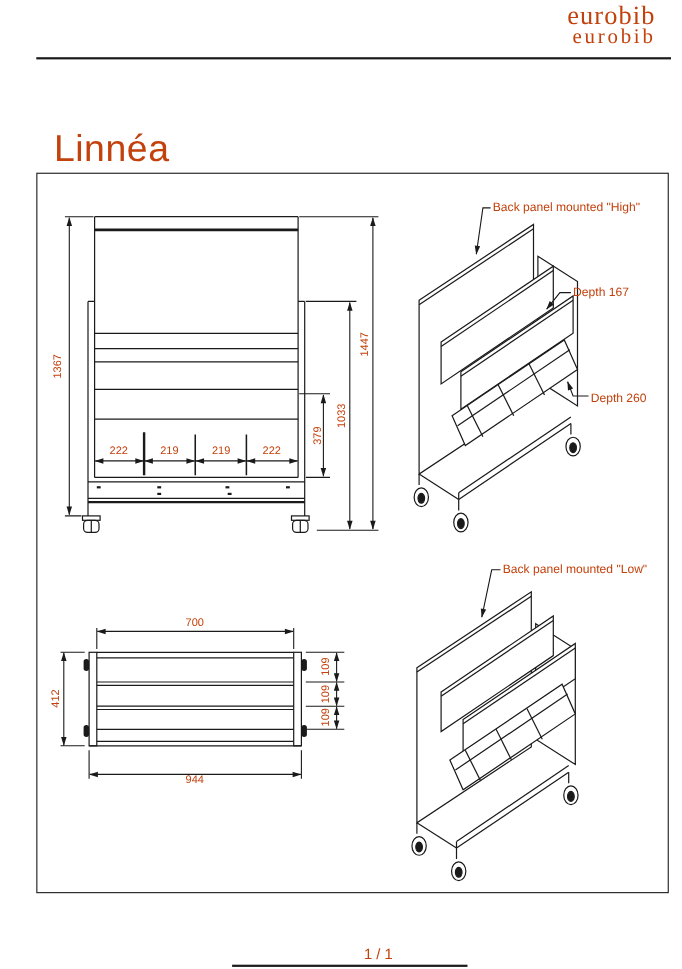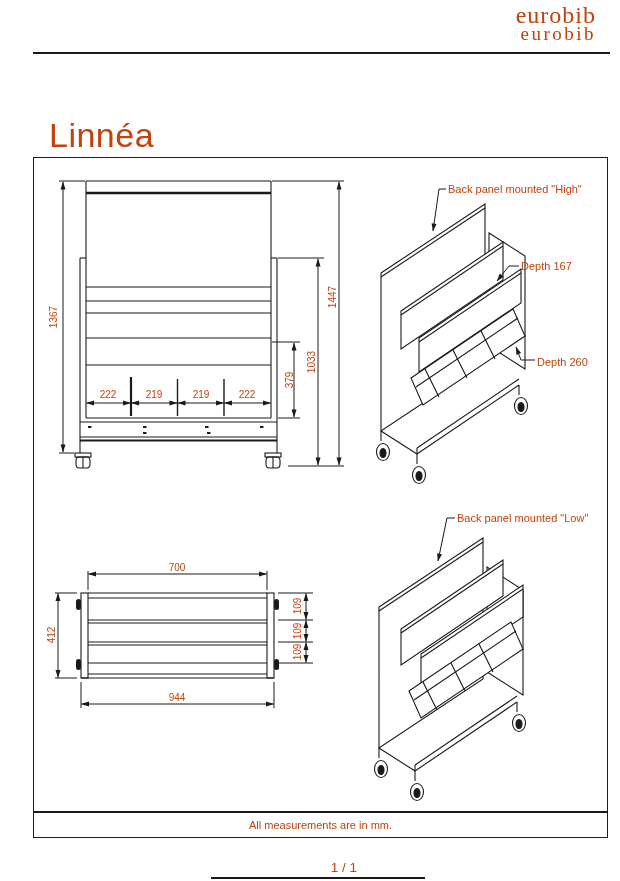--- a/index.html
+++ b/index.html
@@ -45,21 +45,21 @@
   <div class="logo">
     <div class="logo-l1">eurobib</div>
     <div class="logo-l2">eurobib</div>
   </div>
   <div class="top-rule"></div>
 
   <div class="page-title">Linnéa</div>
 
   <div class="frame">
 
-    <div class="drawing" style="left:7px; top:12px; width:310px; height:305px;">
+    <div class="drawing" style="left:7px; top:28px; width:310px; height:305px;">
       <svg width="310" height="305" viewBox="0 0 310 305">
         <defs>
           <marker id="arrF" markerWidth="9" markerHeight="7" refX="8" refY="3" orient="auto-start-reverse">
             <path d="M0.5,0.5 L8.5,3 L0.5,5.5 Z" fill="#1a1a1a"></path>
           </marker>
         </defs>
 
         <g stroke="#1a1a1a" stroke-width="1.1" fill="none">
           <path d="M45,11 H230"></path>
           <path d="M45,23 H230" stroke-width="2.4"></path>
@@ -171,21 +171,21 @@
           <path d="M237,37 H272"></path>
             <path d="M237,64 H272"></path>
             <path d="M237,86 H272"></path>
             <path d="M237,107 H272"></path>
           <line x1="265" y1="37.5" x2="265" y2="63.5" marker-start="url(#arrT)" marker-end="url(#arrT)"></line>
           <line x1="265" y1="64.5" x2="265" y2="85.5" marker-start="url(#arrT)" marker-end="url(#arrT)"></line>
           <line x1="265" y1="86.5" x2="265" y2="106.5" marker-start="url(#arrT)" marker-end="url(#arrT)"></line>
         </g>
       </svg>
       <div class="dim" style="left:136px; top:11px;">700</div>
-      <div class="dim" style="left:136px; top:141px;text-align:right;">944</div>
+      <div class="dim" style="left:136px; top:153px;text-align:right;">944</div>
       <div class="vdim" style="left:10px;  top:79px;">412</div>
       <div class="vdim" style="left:256px; top:50px;">109</div>
       <div class="vdim" style="left:256px; top:75px;">109</div>
       <div class="vdim" style="left:256px; top:96px;">109</div>
     </div>
 
     <div class="drawing" style="left:329px; top:15px; width:250px; height:330px;">
       <svg width="250" height="330" viewBox="0 0 250 330">
         <defs>
           <marker id="arrH" markerWidth="9" markerHeight="7" refX="8" refY="3" orient="auto">
@@ -274,19 +274,16 @@
         </g>
         <g stroke="#1a1a1a" stroke-width="1" fill="none">
           <path d="M92,15 L84,15 L75,58" marker-end="url(#arrL)"></path>
         </g>
       </svg>
       <div class="ann" style="left:94px; top:15px;">Back panel mounted "Low"</div>
     </div>
 
   </div>
 
-  <div class="measure-box">
-    <span>All measurements are in mm.</span>
-  </div>
   <div class="page-number">1 / 1</div>
   <div class="bottom-rule"></div>
 
 </div>
 
 </body></html>

